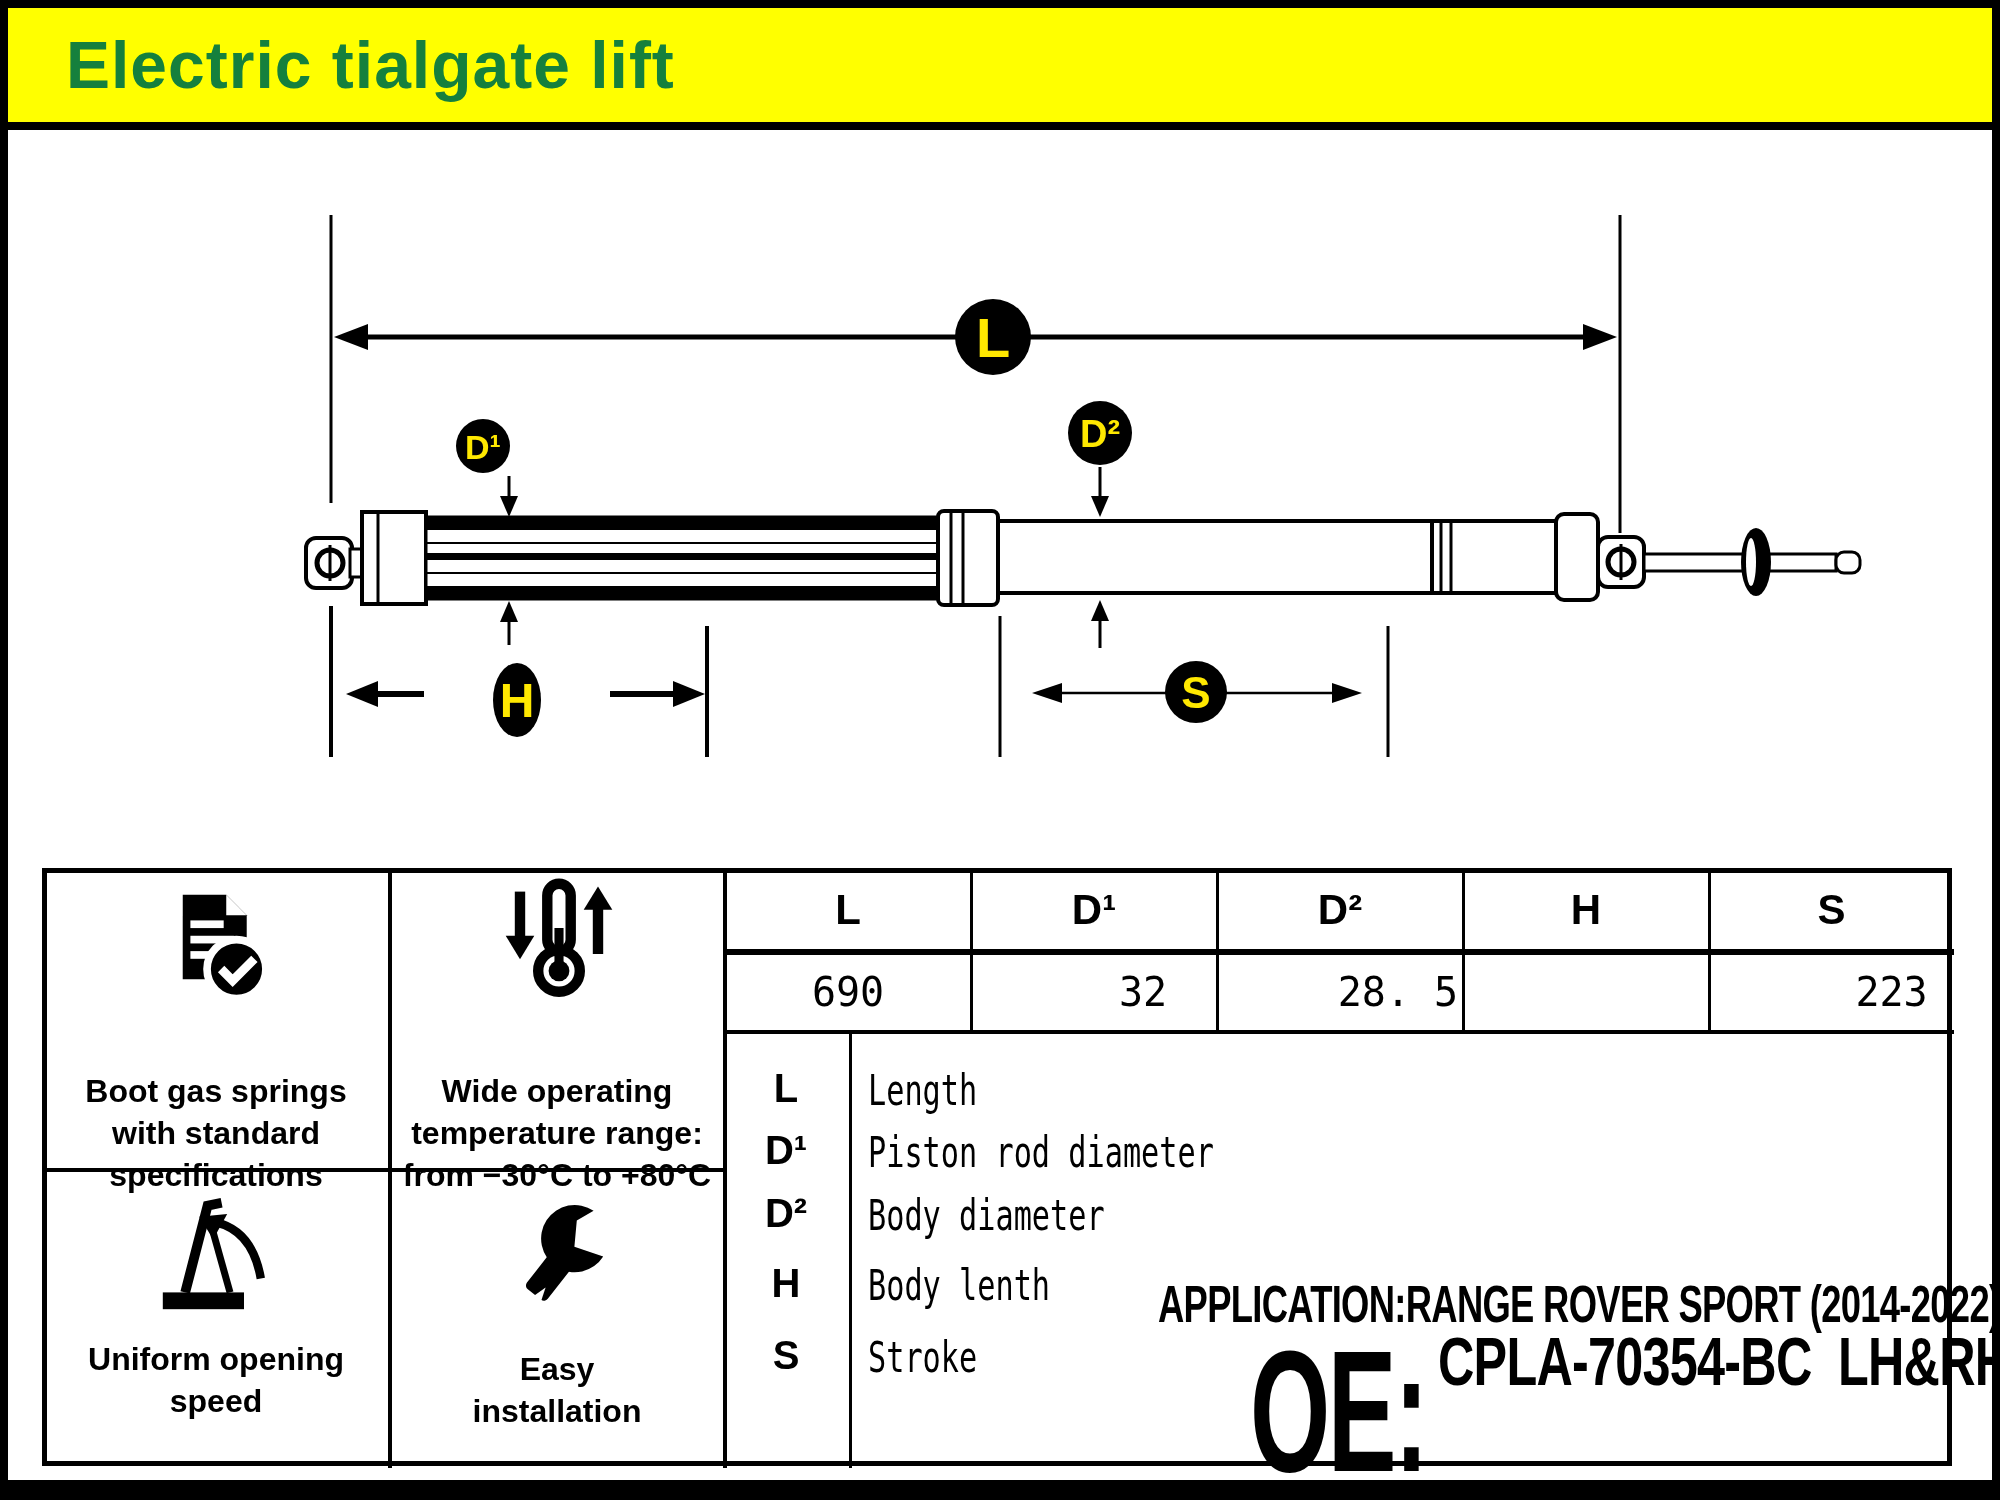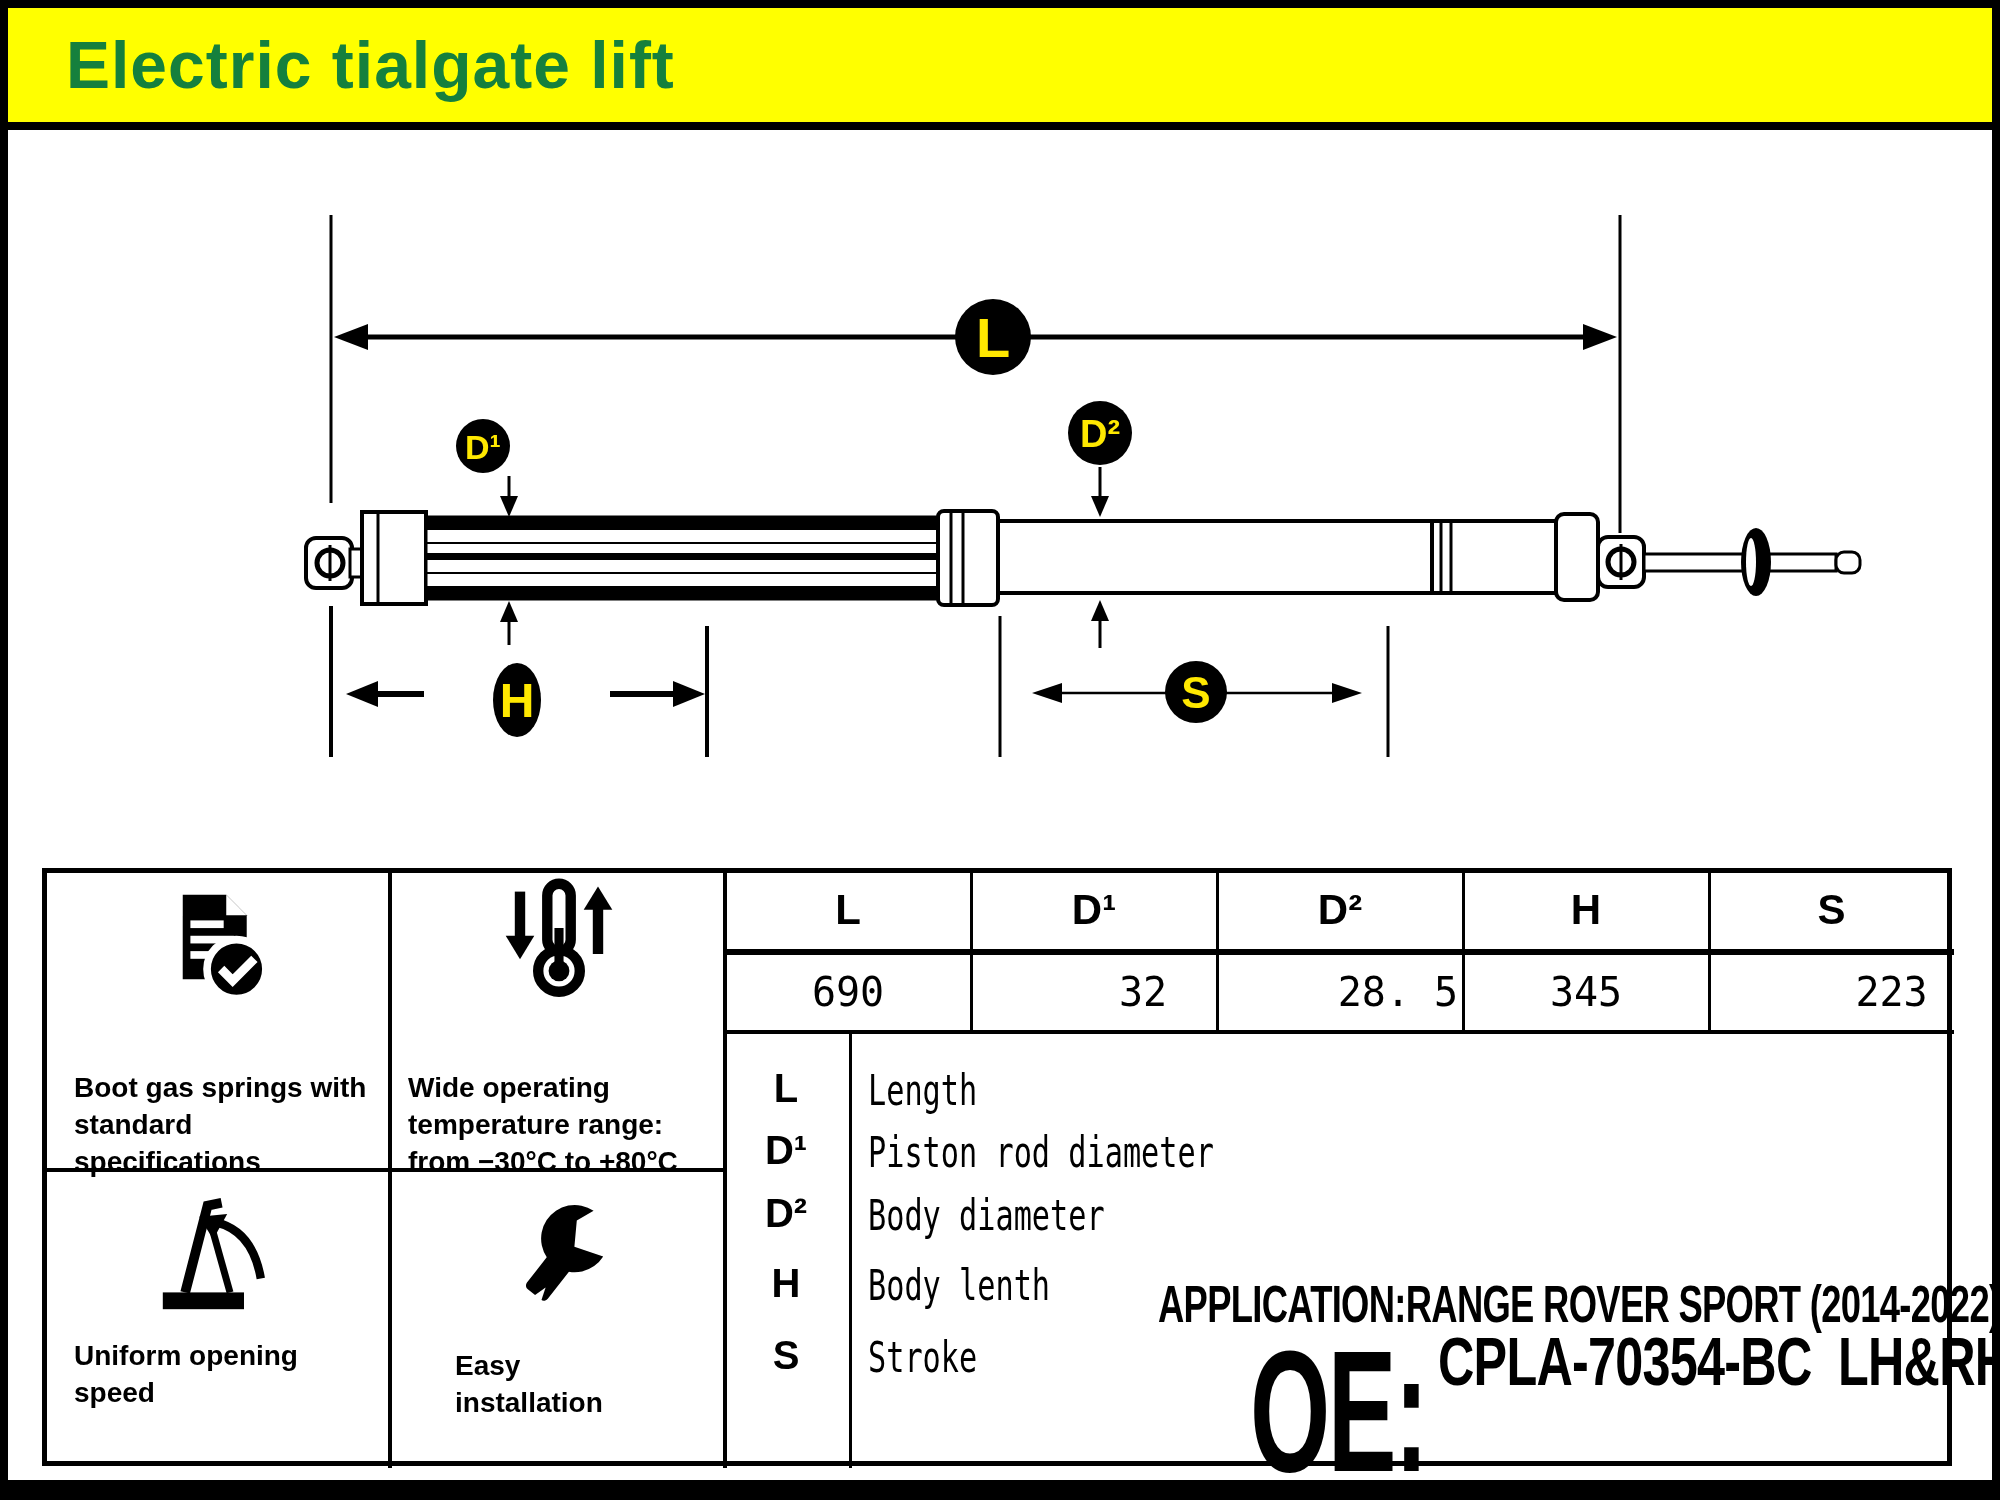--- a/index.html
+++ b/index.html
@@ -13,21 +13,21 @@
   #content{left:8px;top:130px;width:1984px;height:1350px;background:#fff;}
   
   #diagram{left:0;top:0;width:2000px;height:1500px;z-index:3;pointer-events:none;}
   
   .line{background:#000;z-index:4;}
   #tableBorder{left:42px;top:868px;width:1910px;height:598px;border:5px solid #000;box-sizing:border-box;z-index:4;}
   
   .hcell{top:868px;height:82px;line-height:84px;text-align:center;font-size:42px;font-weight:bold;z-index:5;color:#000;}
   .vcell{top:952px;height:78px;line-height:80px;text-align:center;font-size:40px;z-index:5;color:#000;
          font-family:"DejaVu Sans Mono",monospace;}
-  .feature-text{z-index:5;font-size:28px;font-weight:bold;line-height:1.32;color:#000;margin-left:8px;}
+  .feature-text{z-index:5;text-align:center;font-size:32px;font-weight:bold;line-height:1.32;color:#000;}
   .legend-sym{left:725px;width:122px;text-align:center;font-size:40px;font-weight:bold;z-index:5;color:#000;}
   .legend-desc{left:868px;font-family:"DejaVu Sans Mono",monospace;font-size:42px;color:#000;z-index:5;
                transform:scaleX(0.72);transform-origin:left center;white-space:pre;}
   .r1{top:1066px;} .r2{top:1128px;} .r3{top:1191px;} .r4{top:1261px;} .r5{top:1333px;}
   #application{left:1158px;top:1274px;font-size:52px;font-weight:bold;white-space:pre;z-index:6;color:#000;
                transform:scaleX(0.70);transform-origin:left top;letter-spacing:-1px;}
   #oe-label{left:1250px;top:1312px;font-size:172px;font-weight:bold;z-index:6;color:#000;
             transform:scaleX(0.60);transform-origin:left top;letter-spacing:-4px;}
   #oe-number{left:1438px;top:1322px;font-size:68px;font-weight:bold;white-space:pre;z-index:6;color:#000;
              transform:scaleX(0.74);transform-origin:left top;letter-spacing:-1px;}
@@ -152,21 +152,20 @@
 
   <div class="abs hcell" style="left:725px;width:246px;">L</div>
   <div class="abs hcell" style="left:971px;width:246px;">D¹</div>
   <div class="abs hcell" style="left:1217px;width:246px;">D²</div>
   <div class="abs hcell" style="left:1463px;width:246px;">H</div>
   <div class="abs hcell" style="left:1709px;width:245px;">S</div>
 
   <div class="abs vcell" style="left:725px;width:246px;">690</div>
   <div class="abs vcell" style="left:1020px;width:246px;">32</div>
   <div class="abs vcell" style="left:1275px;width:246px;">28. 5</div>
-  <div class="abs vcell" style="left:1463px;width:246px;">345</div>
   <div class="abs vcell" style="left:1769px;width:245px;">223</div>
 
   <div class="abs legend-sym r1">L</div>
   <div class="abs legend-sym r2">D¹</div>
   <div class="abs legend-sym r3">D²</div>
   <div class="abs legend-sym r4">H</div>
   <div class="abs legend-sym r5">S</div>
   <div class="abs legend-desc r1">Length</div>
   <div class="abs legend-desc r2">Piston rod diameter</div>
   <div class="abs legend-desc r3">Body diameter</div>

